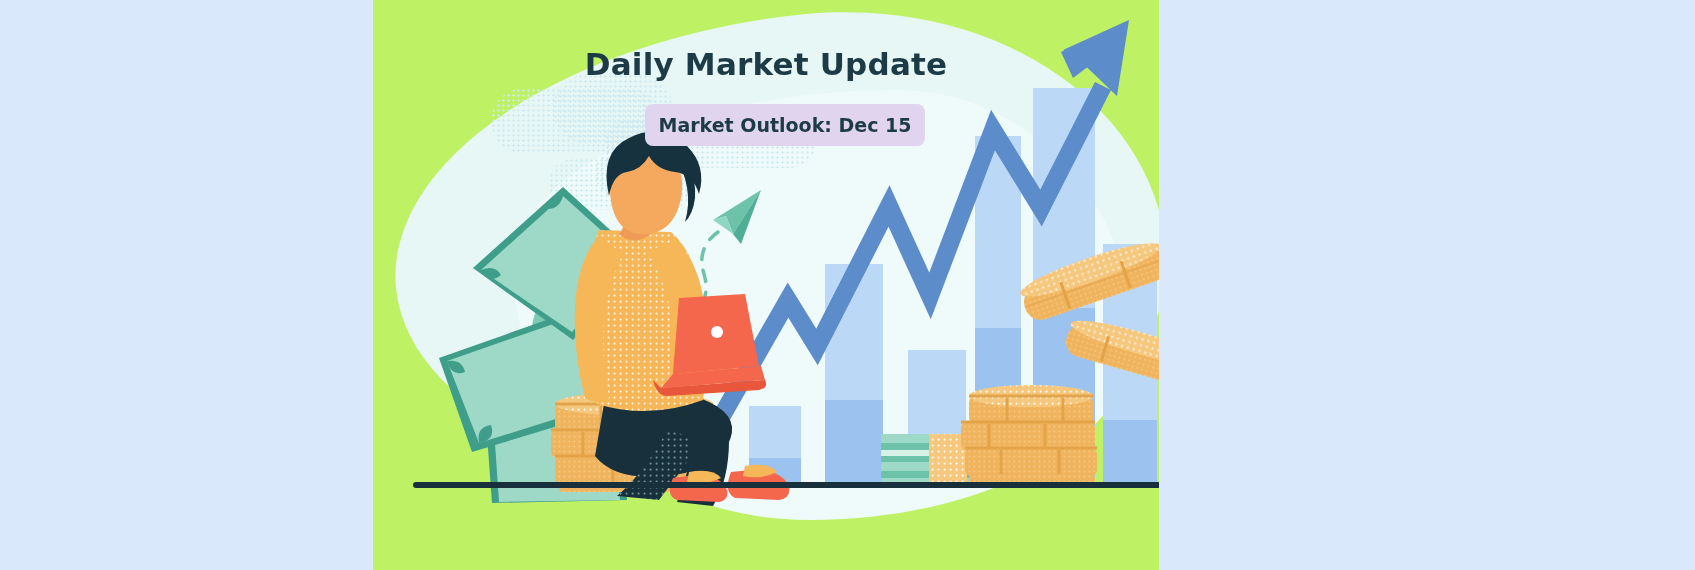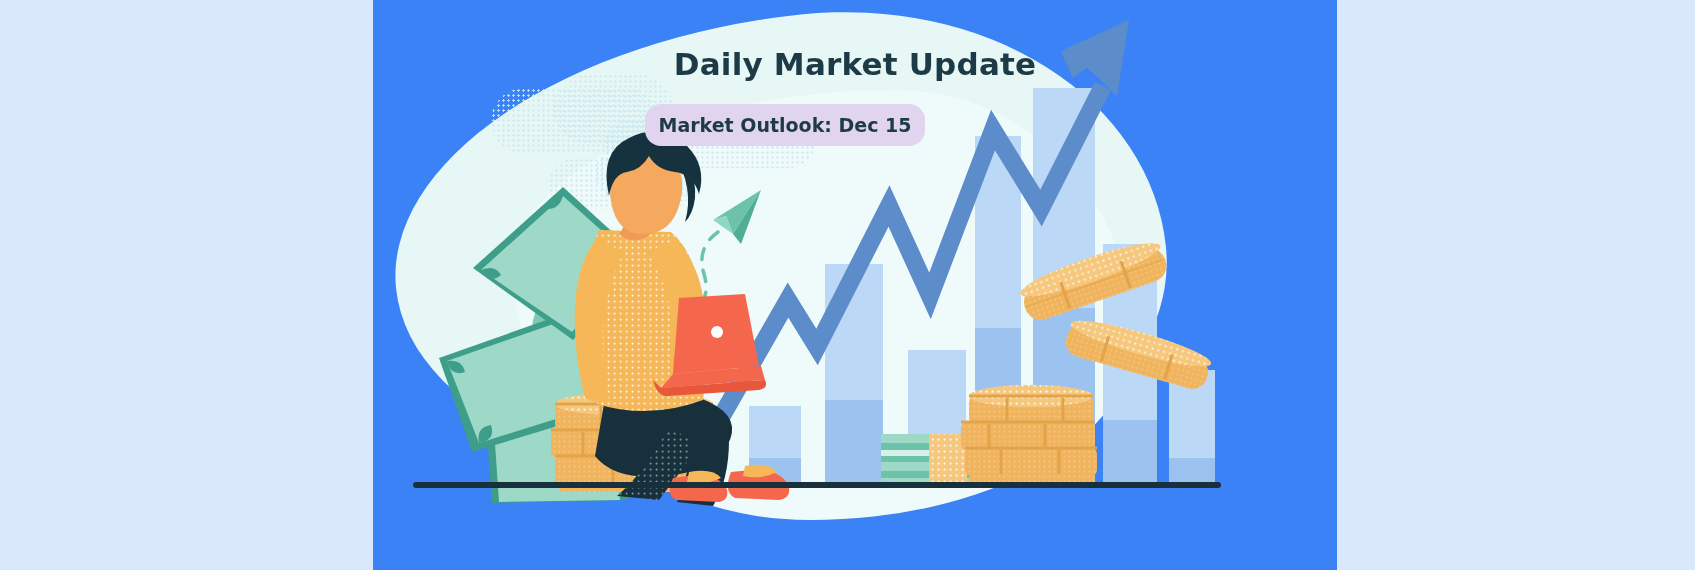--- a/index.html
+++ b/index.html
@@ -5,22 +5,22 @@
   html,body{margin:0;padding:0;}
   body{
     width:1695px;height:570px;overflow:hidden;
     background:#d9e8fb;
     font-family:"Liberation Sans", sans-serif;
   }
   #stage{position:relative;width:1695px;height:570px;}
 
   
   .card{
-    position:absolute;left:373px;top:0;width:964px;height:570px;
-    background:#3b82f6;overflow:hidden;
+    position:absolute;left:373px;top:0;width:786px;height:570px;
+    background:#bef264;overflow:hidden;
   }
 
   
   .blob{
     position:absolute;left:22px;top:18px;width:770px;height:480px;
     background:#e7f7f6;
     border-radius:56% 44% 38% 62% / 48% 56% 44% 52%;
     transform:rotate(-6deg);
   }
   .blob2{
@@ -41,21 +41,21 @@
   }
 
   
   .title{
     position:absolute;left:0;right:0;top:46px;text-align:center;
     font-size:31px;font-weight:700;color:#1d3b46;letter-spacing:.2px;
     font-family:"DejaVu Sans", sans-serif;
   }
   .badge{
     position:absolute;left:272px;top:104px;width:280px;height:42px;
-    background:#e0d4ef;border-radius:16px;
+    background:#e0d4ef;border-radius:8px;
     display:flex;align-items:center;justify-content:center;
     font-size:19px;font-weight:600;color:#1d3b46;
     font-family:"DejaVu Sans", sans-serif;
   }
 
   
   .bars{position:absolute;left:0;top:0;width:882px;height:570px;}
   .bar{position:absolute;bottom:82px;background:#bcd8f7;}
   .bar .lo{position:absolute;left:0;right:0;bottom:0;background:#9cc3f0;}
 

